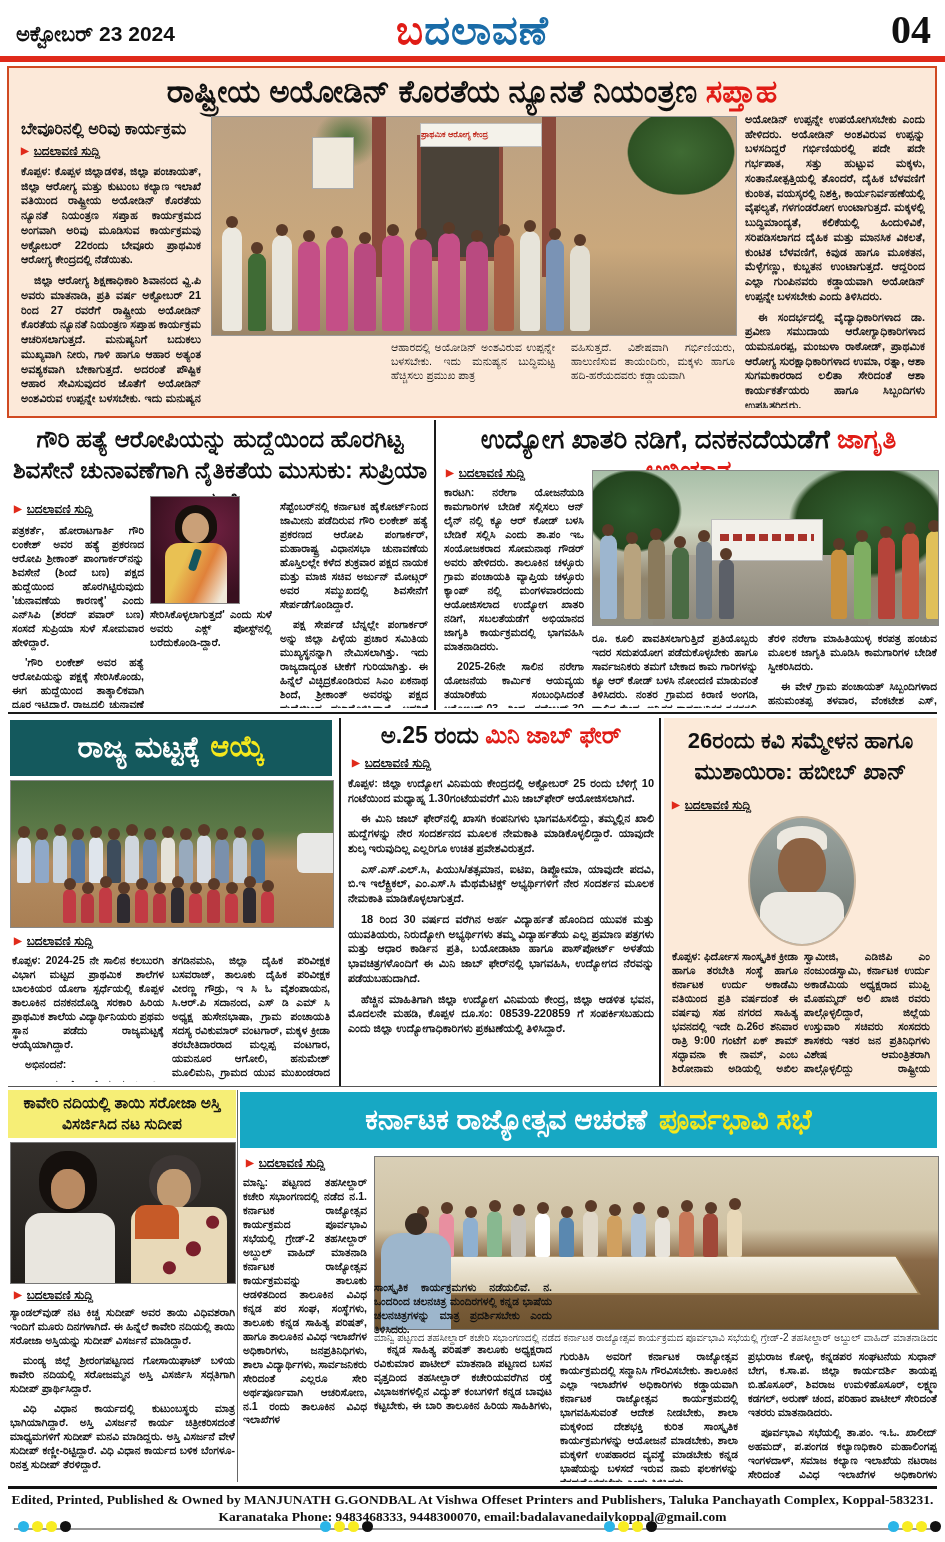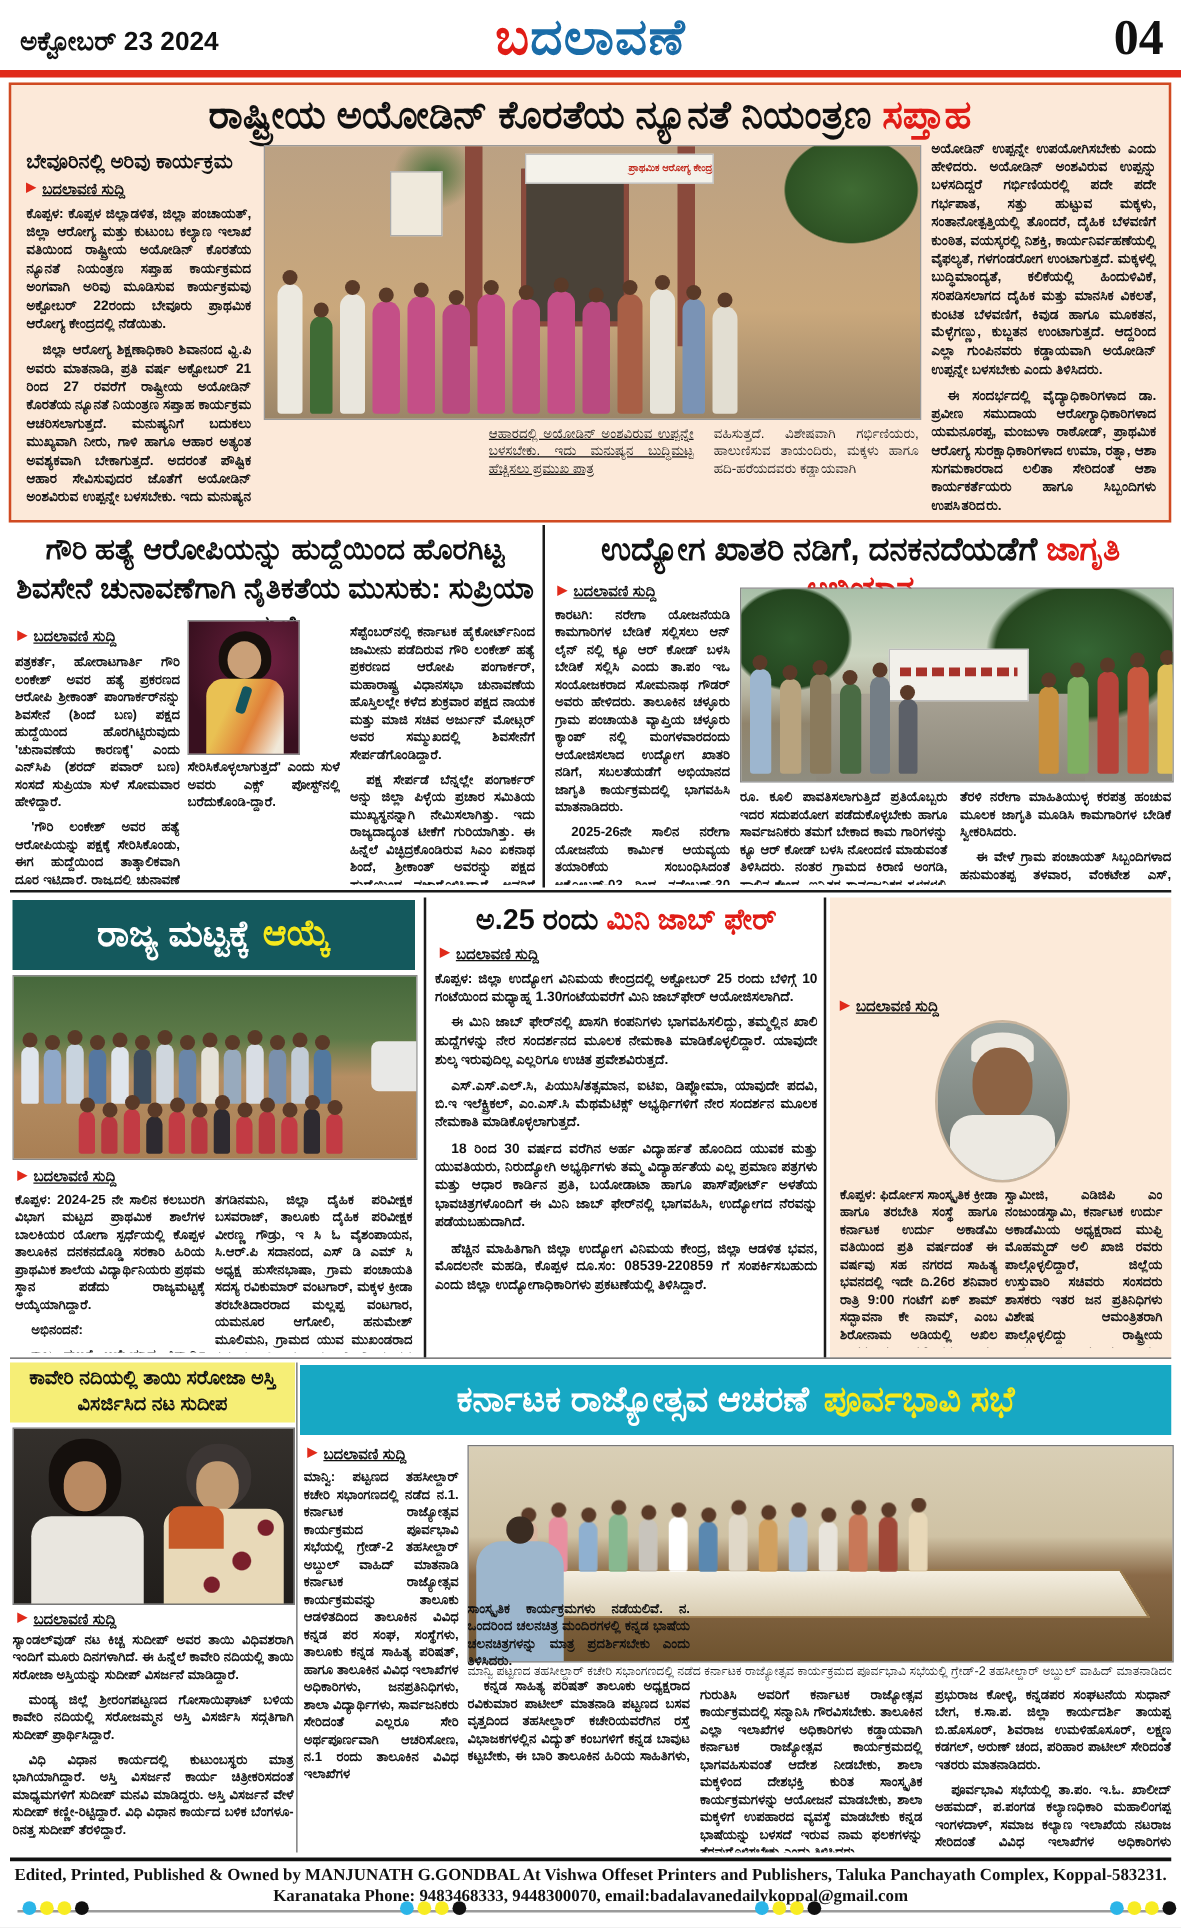--- a/index.html
+++ b/index.html
@@ -31,21 +31,21 @@
   .a1-byline{position:absolute;left:12px;top:76px;}
   .a1-colL{left:12px;top:96px;width:180px;height:242px;}
   .a1-colR{left:736px;top:44px;width:180px;height:296px;}
   .a1-photo{position:absolute;left:202px;top:48px;width:524px;height:218px;background:linear-gradient(#bba183,#caa87c 60%,#9b8568);overflow:hidden;border:1px solid #999;}
   .a1-cap{position:absolute;top:272px;width:164px;height:70px;font-size:10.8px;line-height:1.3;text-align:justify;overflow:hidden;}
   
   .p1-plantR{position:absolute;right:-20px;top:-25px;width:150px;height:120px;background:radial-gradient(closest-side,#3f6b33,#2e5224 70%,transparent 72%);}
   .p1-plantL{position:absolute;left:90px;top:-18px;width:90px;height:80px;background:radial-gradient(closest-side,#49703a,transparent 72%);}
   .p1-door{position:absolute;left:205px;top:18px;width:78px;height:118px;background:#4a4238;border:4px solid #8a4a3c;}
   .p1-sign{position:absolute;left:208px;top:6px;width:120px;height:22px;background:#f4f2ea;border:1px solid #bbb;
-           font-size:8px;color:#c0291d;text-align:right;line-height:22px;font-weight:bold;overflow:hidden;padding-left:29px;}
+           font-size:8px;color:#c0291d;text-align:left;line-height:22px;font-weight:bold;overflow:hidden;}
   .p1-sign2{position:absolute;left:100px;top:20px;width:40px;height:50px;background:#efe9dc;border:1px solid #aaa;}
   .p1-pillarL{position:absolute;left:160px;top:0;width:14px;height:160px;background:#8a4a3c;}
   .p1-pillarR{position:absolute;left:330px;top:0;width:14px;height:160px;background:#8a4a3c;}
   .crowd{position:absolute;left:2%;right:2%;bottom:4px;height:120px;display:flex;align-items:flex-end;gap:6px;}
   .fg{position:relative;border-radius:10px 10px 3px 3px;flex:0 0 auto;}
   .fg::before{content:"";position:absolute;top:-11px;left:50%;transform:translateX(-50%);
               width:12px;height:12px;border-radius:50%;background:#5a3a28;}
   
   .a2-head{position:absolute;left:10px;top:424px;width:420px;text-align:center;font-size:23px;font-weight:bold;line-height:1.35;}
   .a2-byline{position:absolute;left:14px;top:502px;}
@@ -194,21 +194,21 @@
         <div class="fg" style="width:22px;height:96px;background:#c44f87;"></div>
         <div class="fg" style="width:22px;height:92px;background:#c0écoute;background:#c04e84;"></div>
         <div class="fg" style="width:22px;height:98px;background:#c44f87;"></div>
         <div class="fg" style="width:22px;height:90px;background:#b94a80;"></div>
         <div class="fg" style="width:20px;height:96px;background:#a85f46;"></div>
         <div class="fg" style="width:20px;height:100px;background:#e7e4da;"></div>
         <div class="fg" style="width:18px;height:92px;background:#7a93b5;"></div>
         <div class="fg" style="width:20px;height:86px;background:#e2ded2;"></div>
       </div>
     </div>
-    <div class="a1-cap" style="left:382px;text-decoration:underline;">ಆಹಾರದಲ್ಲಿ ಅಯೋಡಿನ್ ಅಂಶವಿರುವ ಉಪ್ಪನ್ನೇ ಬಳಸಬೇಕು. ಇದು ಮನುಷ್ಯನ ಬುದ್ಧಿಮಟ್ಟ ಹೆಚ್ಚಿಸಲು ಪ್ರಮುಖ ಪಾತ್ರ</div>
+    <div class="a1-cap" style="left:382px;">ಆಹಾರದಲ್ಲಿ ಅಯೋಡಿನ್ ಅಂಶವಿರುವ ಉಪ್ಪನ್ನೇ ಬಳಸಬೇಕು. ಇದು ಮನುಷ್ಯನ ಬುದ್ಧಿಮಟ್ಟ ಹೆಚ್ಚಿಸಲು ಪ್ರಮುಖ ಪಾತ್ರ</div>
     <div class="a1-cap" style="left:562px;">ವಹಿಸುತ್ತದೆ. ವಿಶೇಷವಾಗಿ ಗರ್ಭಿಣಿಯರು, ಹಾಲುಣಿಸುವ ತಾಯಂದಿರು, ಮಕ್ಕಳು ಹಾಗೂ ಹದಿ-ಹರೆಯದವರು ಕಡ್ಡಾಯವಾಗಿ</div>
   </section>
 
   <section>
     <div class="a2-head">ಗೌರಿ ಹತ್ಯೆ ಆರೋಪಿಯನ್ನು ಹುದ್ದೆಯಿಂದ ಹೊರಗಿಟ್ಟ ಶಿವಸೇನೆ ಚುನಾವಣೆಗಾಗಿ ನೈತಿಕತೆಯ ಮುಸುಕು: ಸುಪ್ರಿಯಾ ಸುಳೆ</div>
     <div class="byline a2-byline">
       <span class="tri">▶</span>
       <span class="bl-t">ಬದಲಾವಣಿ ಸುದ್ದಿ</span>
     </div>
     <div class="col a2-c1 cols body-xs">
@@ -339,20 +339,21 @@
         <p>ಎಸ್.ಎಸ್.ಎಲ್.ಸಿ, ಪಿಯುಸಿ/ತತ್ಸಮಾನ, ಐಟಿಐ, ಡಿಪ್ಲೋಮಾ, ಯಾವುದೇ ಪದವಿ, ಬಿ.ಇ ಇಲೆಕ್ಟ್ರಿಕಲ್, ಎಂ.ಎಸ್.ಸಿ ಮೆಥಮೆಟಿಕ್ಸ್ ಅಭ್ಯರ್ಥಿಗಳಿಗೆ ನೇರ ಸಂದರ್ಶನ ಮೂಲಕ ನೇಮಕಾತಿ ಮಾಡಿಕೊಳ್ಳಲಾಗುತ್ತದೆ.</p>
         <p>18 ರಿಂದ 30 ವರ್ಷದ ವರೆಗಿನ ಅರ್ಹ ವಿದ್ಯಾರ್ಹತೆ ಹೊಂದಿದ ಯುವಕ ಮತ್ತು ಯುವತಿಯರು, ನಿರುದ್ಯೋಗಿ ಅಭ್ಯರ್ಥಿಗಳು ತಮ್ಮ ವಿದ್ಯಾರ್ಹತೆಯ ಎಲ್ಲ ಪ್ರಮಾಣ ಪತ್ರಗಳು ಮತ್ತು ಆಧಾರ ಕಾರ್ಡಿನ ಪ್ರತಿ, ಬಯೋಡಾಟಾ ಹಾಗೂ ಪಾಸ್‌ಪೋರ್ಟ್ ಅಳತೆಯ ಭಾವಚಿತ್ರಗಳೊಂದಿಗೆ ಈ ಮಿನಿ ಜಾಬ್ ಫೇರ್‌ನಲ್ಲಿ ಭಾಗವಹಿಸಿ, ಉದ್ಯೋಗದ ನೆರವನ್ನು ಪಡೆಯಬಹುದಾಗಿದೆ.</p>
         <p>ಹೆಚ್ಚಿನ ಮಾಹಿತಿಗಾಗಿ ಜಿಲ್ಲಾ ಉದ್ಯೋಗ ವಿನಿಮಯ ಕೇಂದ್ರ, ಜಿಲ್ಲಾ ಆಡಳಿತ ಭವನ, ಮೊದಲನೇ ಮಹಡಿ, ಕೊಪ್ಪಳ ದೂ.ಸಂ: 08539-220859 ಗೆ ಸಂಪರ್ಕಿಸಬಹುದು ಎಂದು ಜಿಲ್ಲಾ ಉದ್ಯೋಗಾಧಿಕಾರಿಗಳು ಪ್ರಕಟಣೆಯಲ್ಲಿ ತಿಳಿಸಿದ್ದಾರೆ.</p>
       </div>
   </section>
 
   <div class="vline" style="left:339px;top:718px;height:368px;"></div>
   <div class="vline" style="left:659px;top:718px;height:368px;" actable="false"></div>
 
   <section class="a6-panel">
+    <div class="a6-head">26ರಂದು ಕವಿ ಸಮ್ಮೇಳನ ಹಾಗೂ ಮುಶಾಯಿರಾ: ಹಬೀಬ್ ಖಾನ್</div>
     <div class="byline a6-byline">
       <span class="tri">▶</span>
       <span class="bl-t">ಬದಲಾವಣಿ ಸುದ್ದಿ</span>
     </div>
     <div class="a6-photo">
       <div class="p6-cap"></div>
       <div class="p6-face"></div>
       <div class="p6-shirt"></div>
     </div>
     <div class="col a6-c1 cols body-xs">

